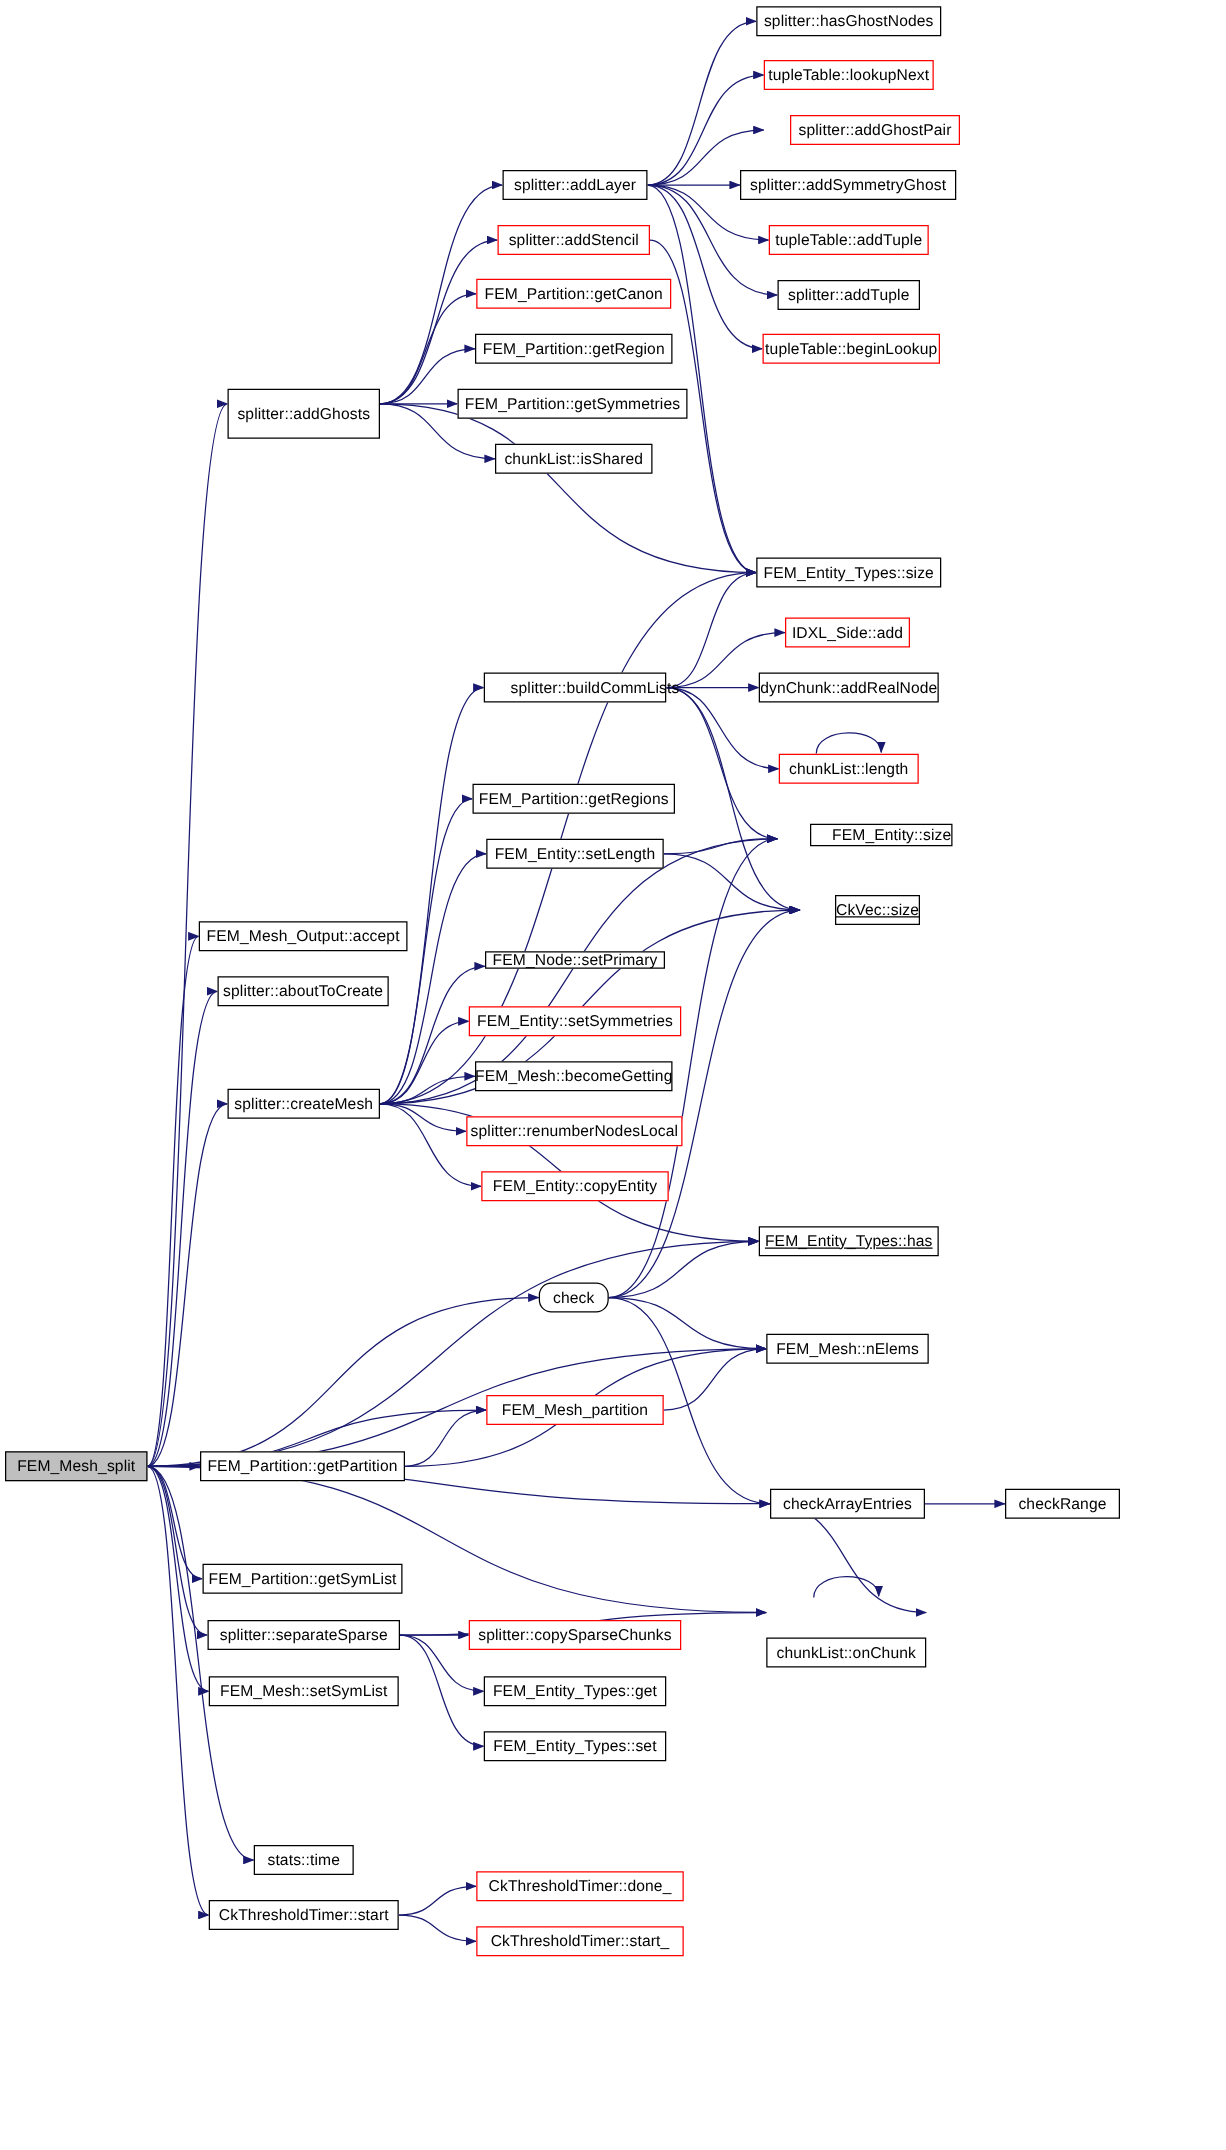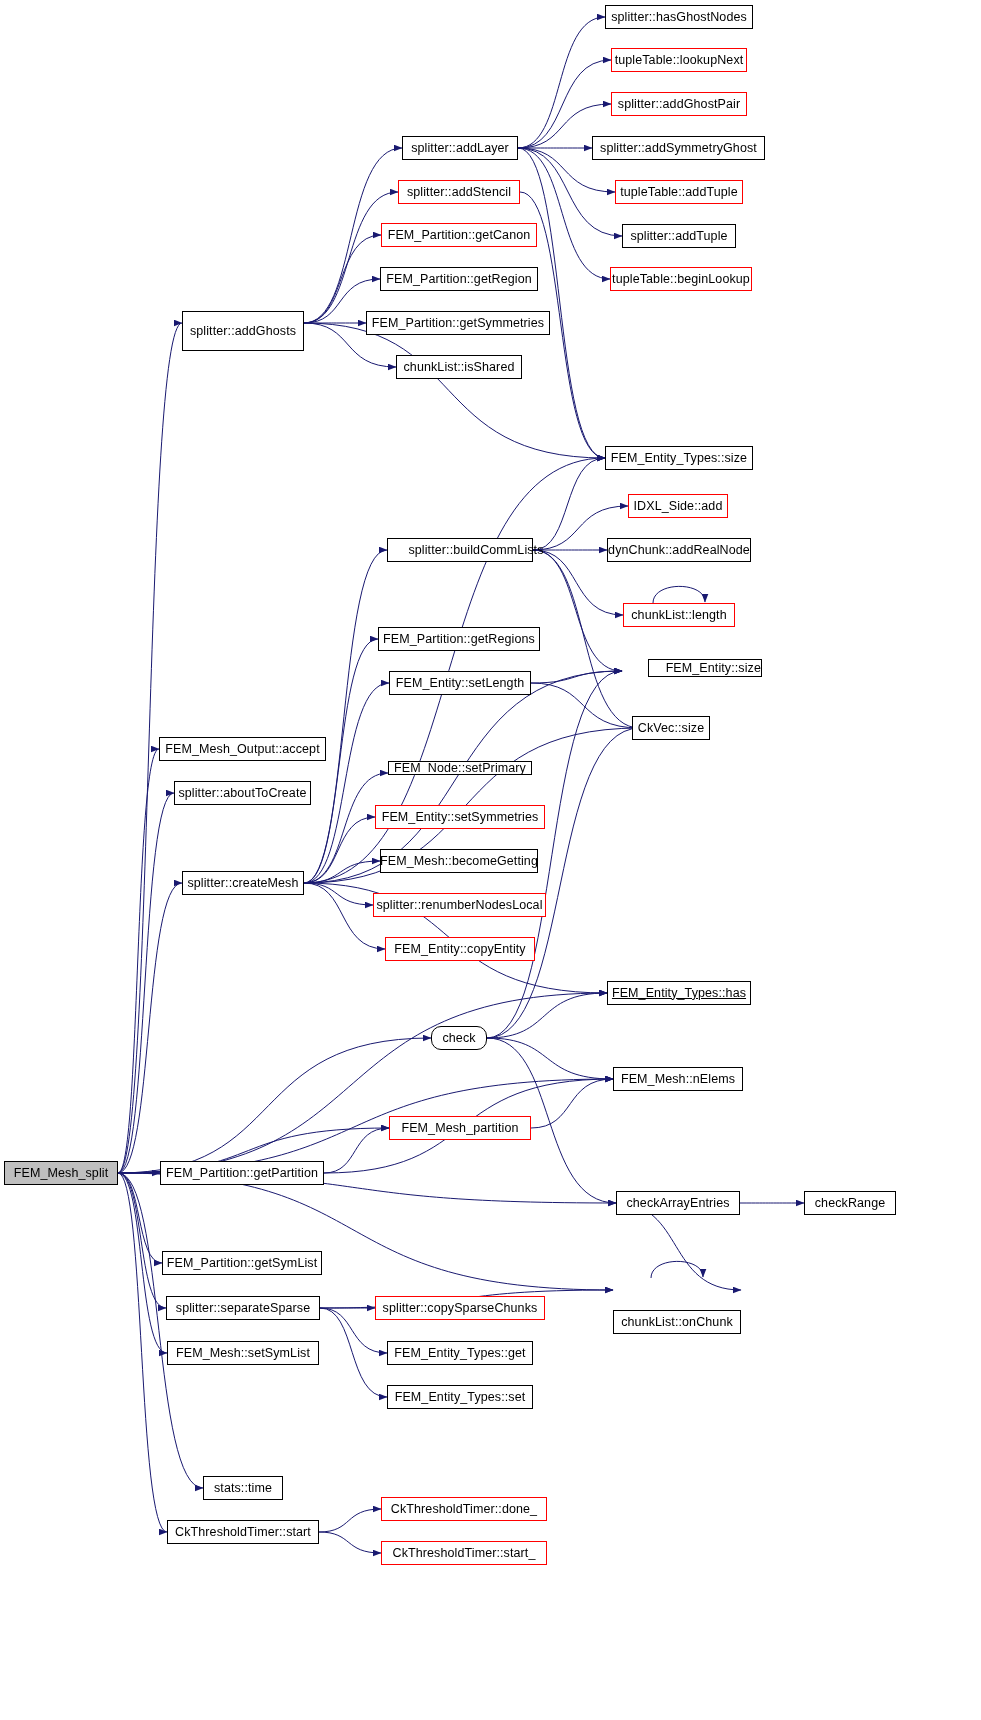--- a/index.html
+++ b/index.html
@@ -131,21 +131,21 @@
         <path d="M 118 1173 C 390.25 1173, 316 1290, 613 1290" fill="none" stroke="#191970" stroke-width="1" marker-end="url(#arrow)"></path>
       </g>
   </svg>
   <div id="node-layer">
       <div class="node" style="left: 605px; top: 5px; width: 148px; height: 24px;">
         <span class="node-label">splitter::hasGhostNodes</span>
       </div>
       <div class="node red" style="left: 611px; top: 48px; width: 136px; height: 24px;">
         <span class="node-label">tupleTable::lookupNext</span>
       </div>
-      <div class="node red" style="left: 611px; top: 92px; width: 136px; height: 24px; text-align: center;">
+      <div class="node red" style="left: 632px; top: 92px; width: 136px; height: 24px; text-align: center;">
         <span class="node-label">splitter::addGhostPair</span>
       </div>
       <div class="node" style="left: 592px; top: 136px; width: 173px; height: 24px;">
         <span class="node-label">splitter::addSymmetryGhost</span>
       </div>
       <div class="node red" style="left: 615px; top: 180px; width: 128px; height: 24px;">
         <span class="node-label">tupleTable::addTuple</span>
       </div>
       <div class="node" style="left: 622px; top: 224px; width: 114px; height: 24px;">
         <span class="node-label">splitter::addTuple</span>
@@ -182,21 +182,21 @@
       </div>
       <div class="node" style="left: 607px; top: 538px; width: 144px; height: 24px;">
         <span class="node-label">dynChunk::addRealNode</span>
       </div>
       <div class="node red" style="left: 623px; top: 603px; width: 112px; height: 24px;">
         <span class="node-label">chunkList::length</span>
       </div>
       <div class="node" style="left: 648px; top: 659px; width: 114px; height: 18px; justify-content: flex-end;">
         <span class="node-label">FEM_Entity::size</span>
       </div>
-      <div class="node" style="left: 632px; top: 716px; width: 78px; height: 24px;">
+      <div class="node" style="left: 668px; top: 716px; width: 68px; height: 24px; text-decoration: underline;">
         <span class="node-label">CkVec::size</span>
       </div>
       <div class="node" style="left: 387px; top: 538px; width: 146px; height: 24px; padding-left: 32px;">
         <span class="node-label">splitter::buildCommLists</span>
       </div>
       <div class="node" style="left: 378px; top: 627px; width: 162px; height: 24px;">
         <span class="node-label">FEM_Partition::getRegions</span>
       </div>
       <div class="node" style="left: 389px; top: 671px; width: 142px; height: 24px;">
         <span class="node-label">FEM_Entity::setLength</span>

